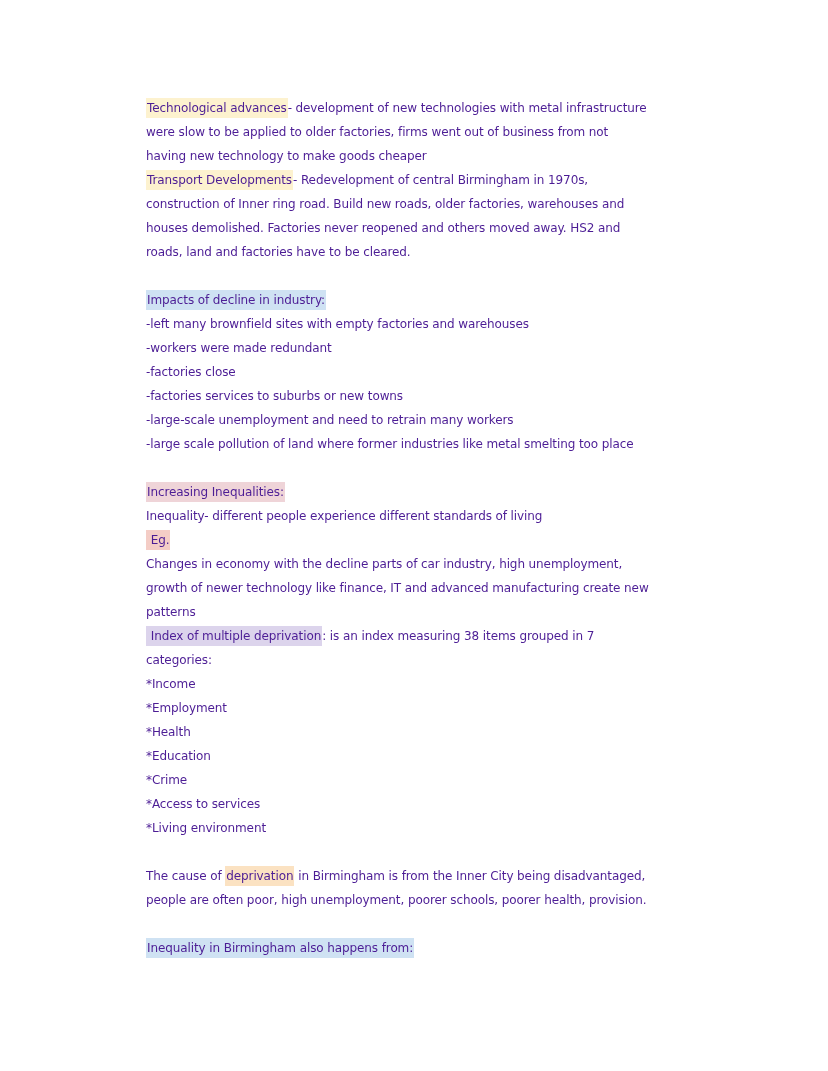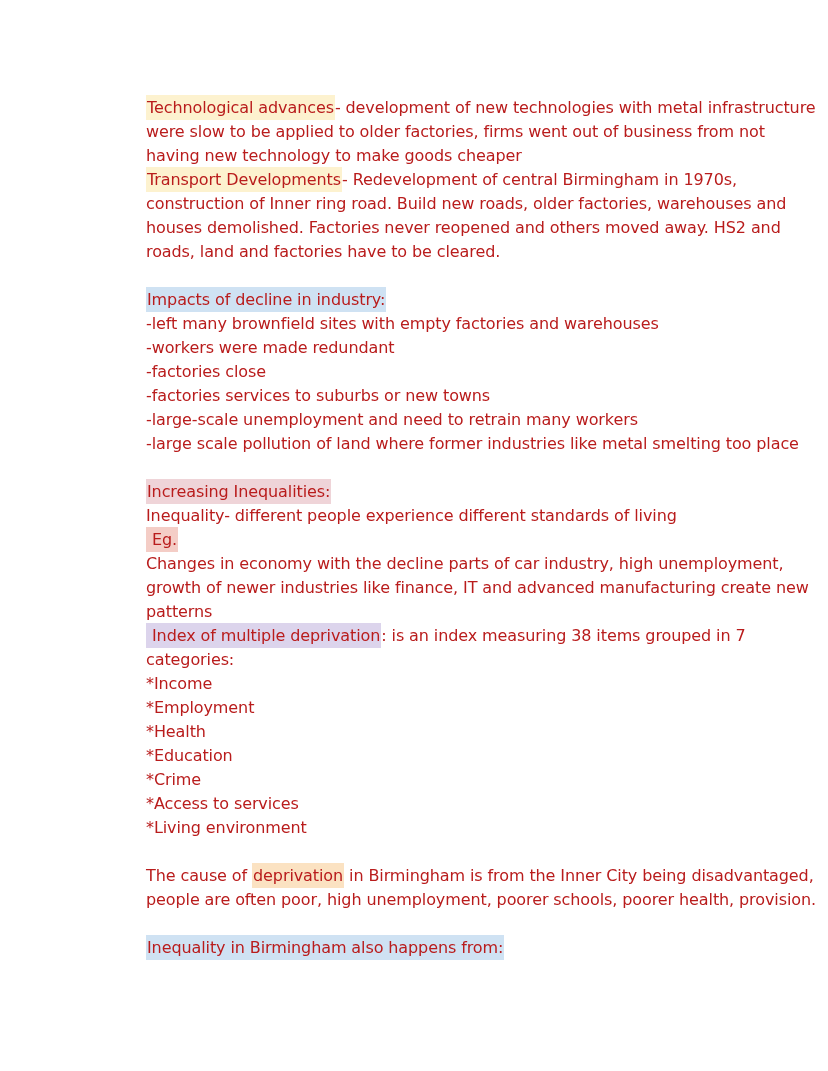--- a/index.html
+++ b/index.html
@@ -17,23 +17,23 @@
   }
   .content {
     position: absolute;
     left: 146px;
     top: 96px;
     width: 600px;
   }
   .line {
     height: 24px;
     line-height: 24px;
-    font-size: 16px;
+    font-size: 12px;
     letter-spacing: -0.1px;
-    color: #b91c1c;
+    color: #4c1d95;
     white-space: pre;
   }
   .hl {
     padding: 3px 1px;
   }
 </style>
 </head>
 <body>
 
 <div class="page">
@@ -51,21 +51,21 @@
       <div class="line"><span>-workers were made redundant</span></div>
       <div class="line"><span>-factories close</span></div>
       <div class="line"><span>-factories services to suburbs or new towns</span></div>
       <div class="line"><span>-large-scale unemployment and need to retrain many workers</span></div>
       <div class="line"><span>-large scale pollution of land where former industries like metal smelting too place</span></div>
       <div class="line"></div>
       <div class="line"><span class="hl" style="background-color: rgb(239, 212, 216);">Increasing Inequalities:</span></div>
       <div class="line"><span>Inequality- different people experience different standards of living</span></div>
       <div class="line"><span class="hl" style="background-color: rgb(244, 205, 198); text-align: center;"> Eg.</span></div>
       <div class="line"><span>Changes in economy with the decline parts of car industry, high unemployment,</span></div>
-      <div class="line"><span>growth of newer industries like finance, IT and advanced manufacturing create new</span></div>
+      <div class="line"><span>growth of newer technology like finance, IT and advanced manufacturing create new</span></div>
       <div class="line"><span>patterns</span></div>
       <div class="line"><span class="hl" style="background-color: rgb(220, 212, 236);"> Index of multiple deprivation</span><span>: is an index measuring 38 items grouped in 7</span></div>
       <div class="line"><span>categories:</span></div>
       <div class="line"><span>*Income</span></div>
       <div class="line"><span>*Employment</span></div>
       <div class="line"><span>*Health</span></div>
       <div class="line"><span>*Education</span></div>
       <div class="line"><span>*Crime</span></div>
       <div class="line"><span>*Access to services</span></div>
       <div class="line"><span>*Living environment</span></div>

